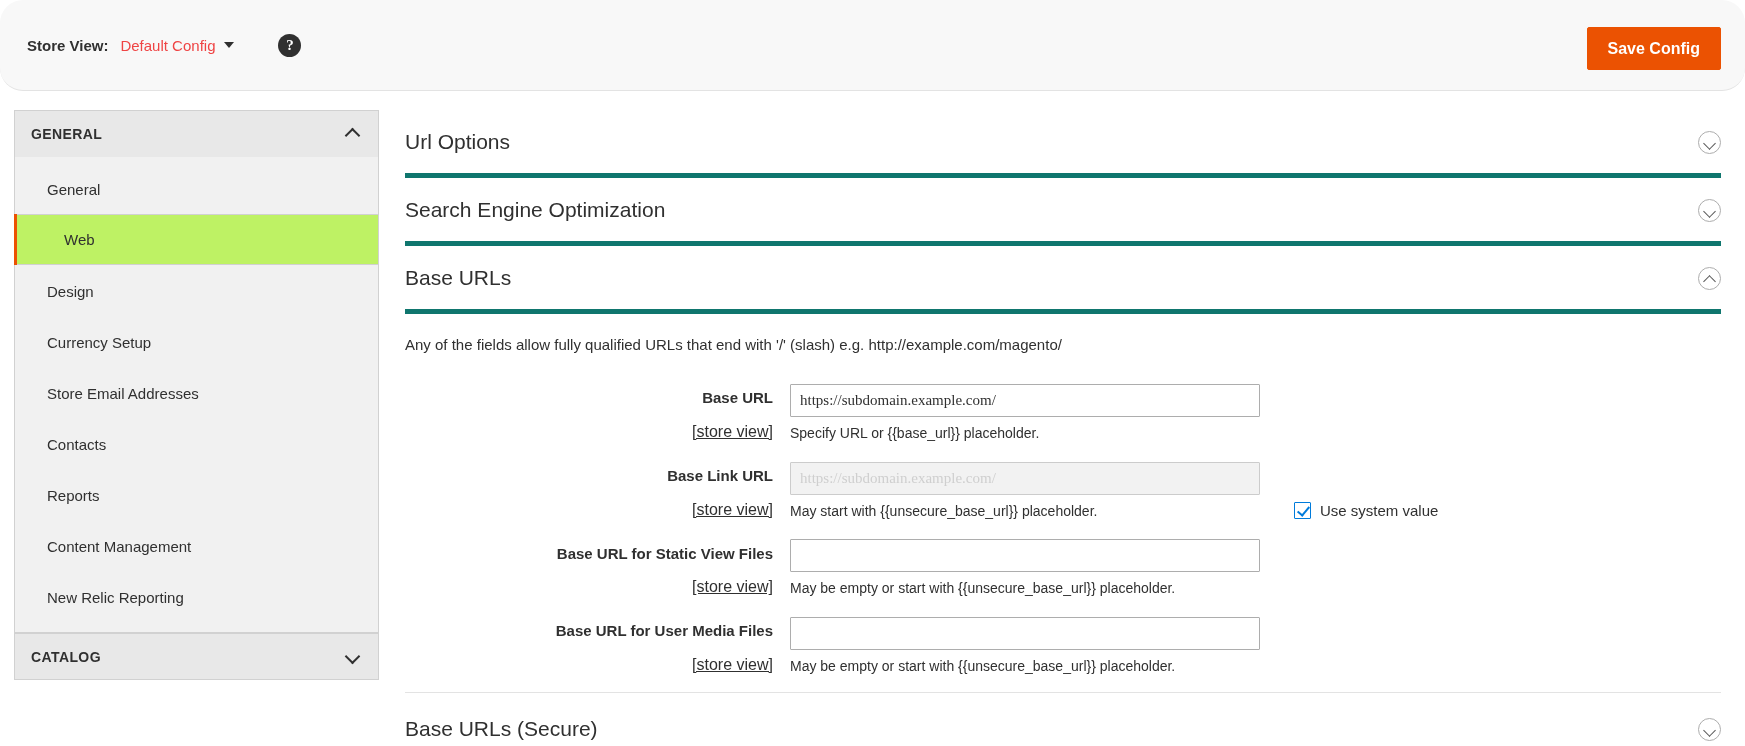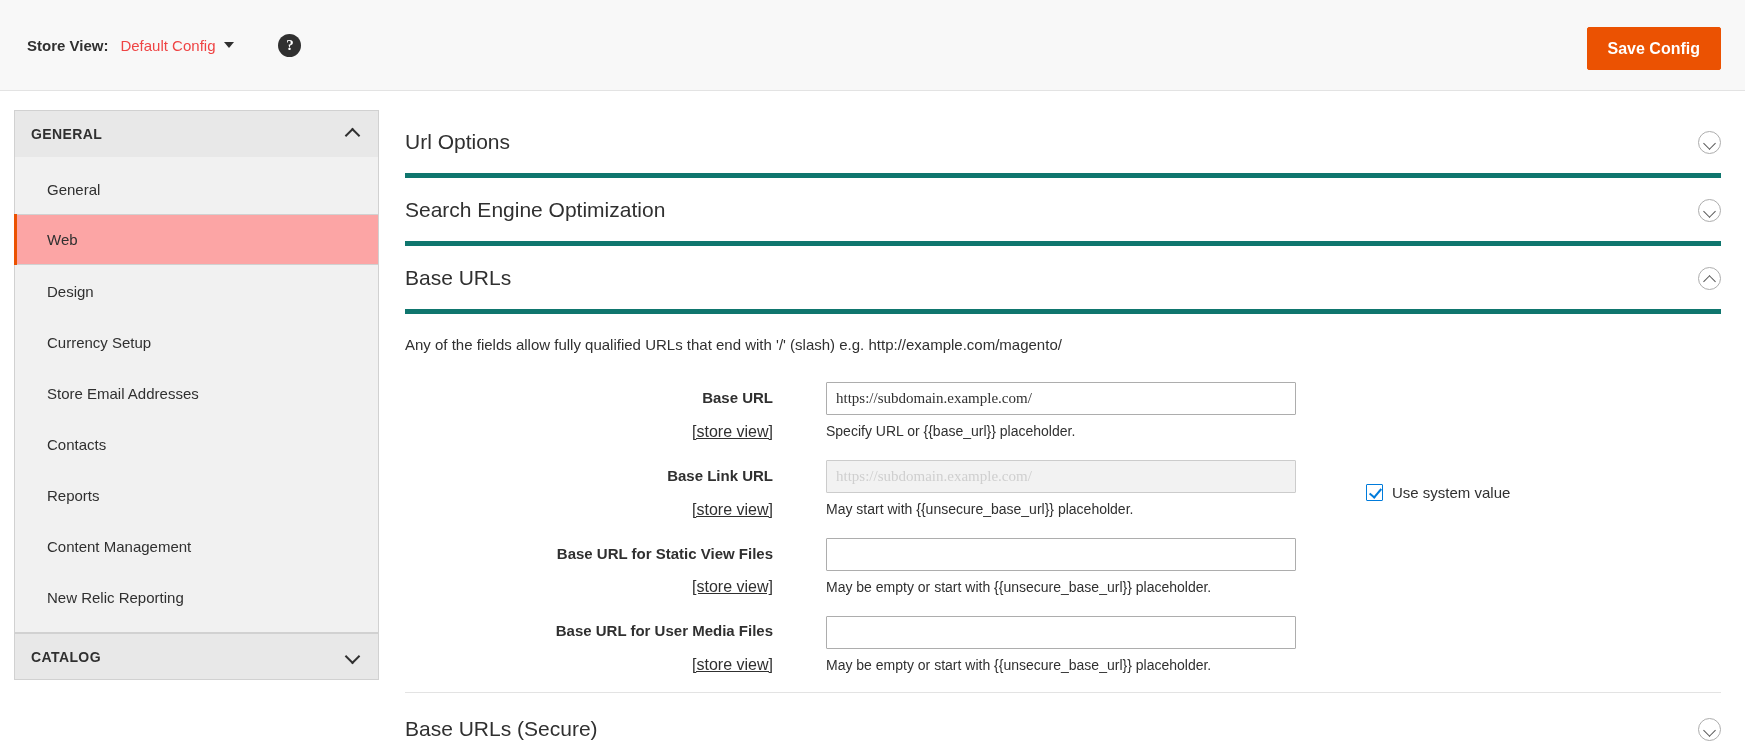--- a/index.html
+++ b/index.html
@@ -15,20 +15,21 @@
 
   
   .topbar {
     height: 91px;
     background: #f8f8f8;
     border-bottom: 1px solid #e3e3e3;
     display: flex;
     align-items: center;
     padding: 0 24px 0 27px;
     position: relative;
+    border-radius: 23px;
   }
   .store-view-label {
     font-size: 15px;
     color: #303030;
     font-weight: bold;
     margin-right: 12px;
   }
   .store-view-select {
     font-size: 15px;
     color: #ef4444;
@@ -110,25 +111,25 @@
     display: flex;
     align-items: center;
     padding-left: 32px;
     font-size: 15px;
     color: #303030;
     cursor: pointer;
     position: relative;
     border-top: 1px solid transparent;
   }
   .sidebar-item.active {
-    background: #fca5a5;
+    background: #bef264;
     border-top: 1px solid #d1d1d1;
     border-bottom: 1px solid #d1d1d1;
     margin-left: -1px;
-    padding-left: 33px;
+    padding-left: 50px;
   }
   .sidebar-item.active::before {
     content: "";
     position: absolute;
     left: 0; top: -1px; bottom: -1px;
     width: 3px;
     background: #eb5202;
   }
   .chev {
     width: 14px; height: 14px;
@@ -186,23 +187,22 @@
     top: 9px;
   }
   .fieldset-body { padding-top: 22px; }
   .note-top {
     font-size: 15px;
     color: #303030;
     margin: 0 0 28px 0;
   }
   .field-row {
     display: flex;
-    align-items: center;
+    align-items: flex-end;
     margin-bottom: 18px;
-    gap: 36px;
   }
   .field-label {
     width: 385px;
     text-align: right;
     padding-right: 17px;
     padding-top: 8px;
     flex: 0 0 385px;
   }
   .field-label .lbl {
     font-size: 15px;

